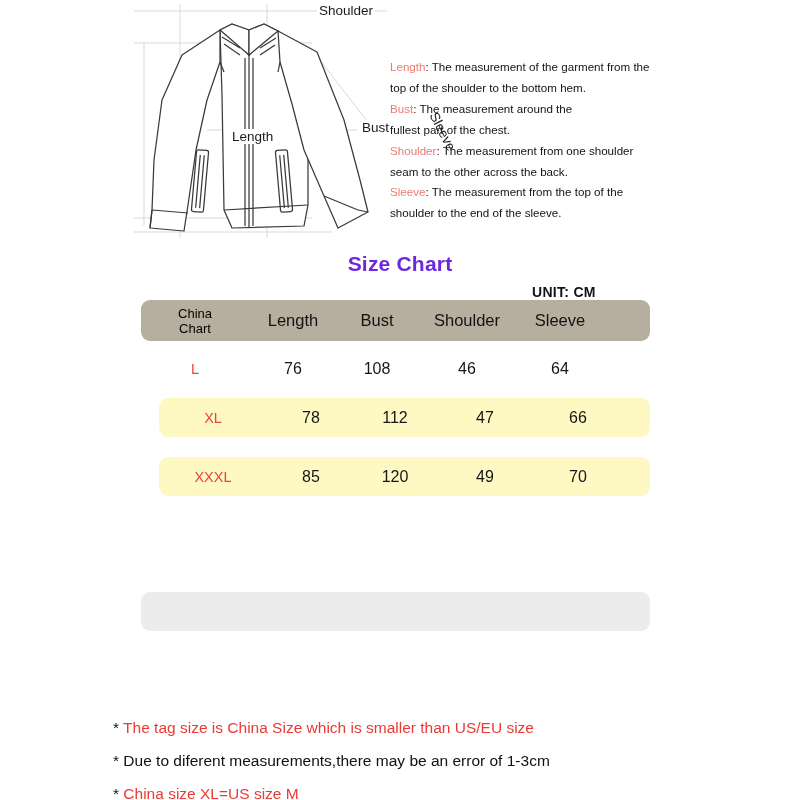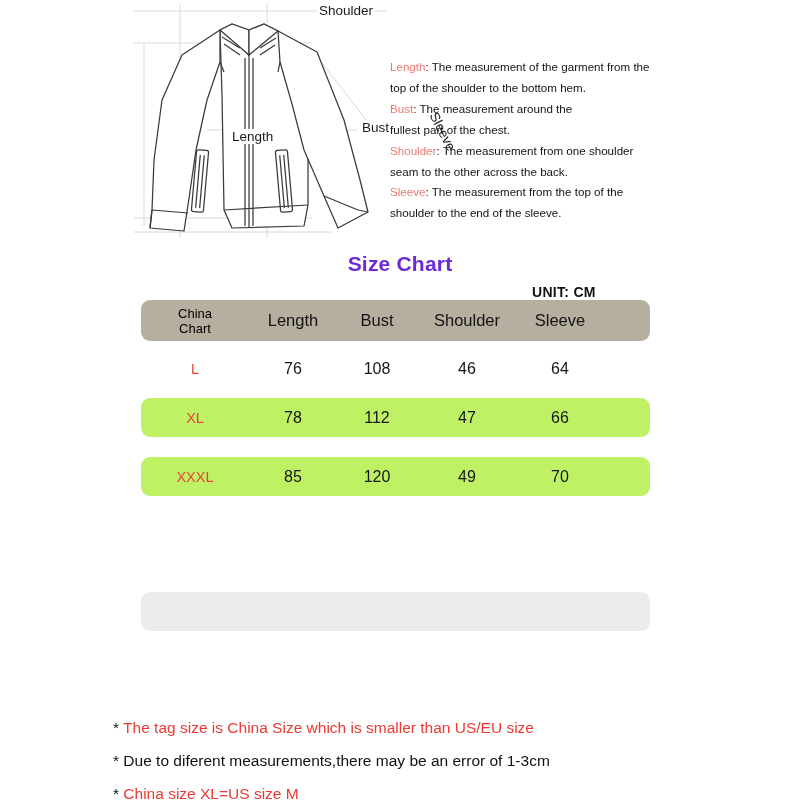--- a/index.html
+++ b/index.html
@@ -96,21 +96,21 @@
     height: 39px;
     border-radius: 9px;
     display: flex;
     align-items: center;
   }
   .trow.header {
     background: #b6ae9f;
     height: 41px;
     margin-bottom: 8px;
   }
-  .trow.shaded { background: #bef264; }
+  .trow.shaded { background: #fef9c3; margin-left: 18px; }
   .trow.plain  { background: #ffffff; }
   .trow.spacer { height: 10px; }
 
   .cell {
     text-align: center;
     font-size: 16px;
     color: #161616;
   }
   .trow.header .cell {
     font-size: 16.5px;

